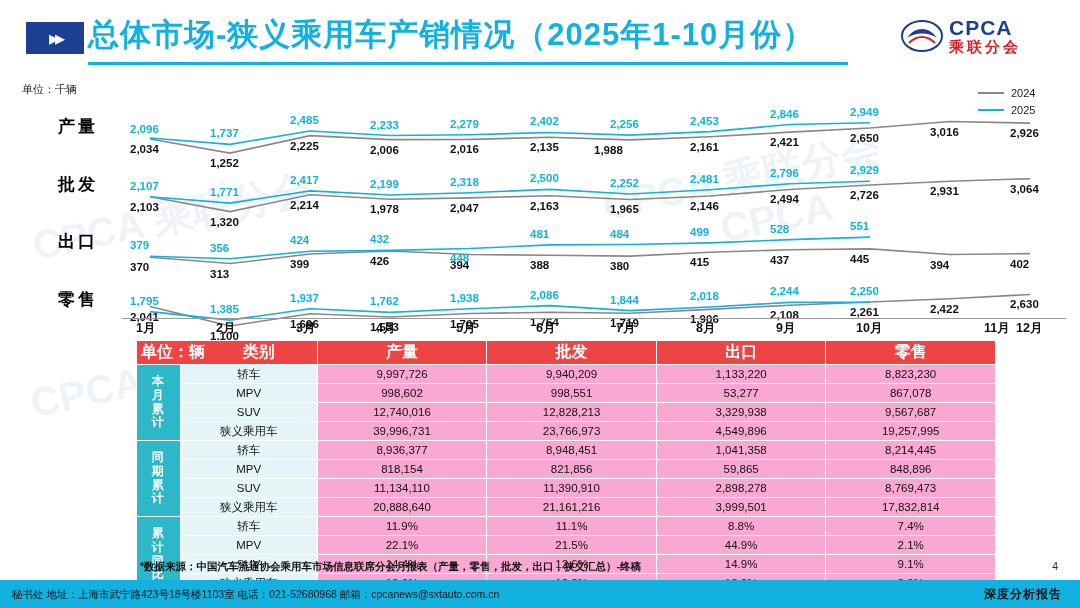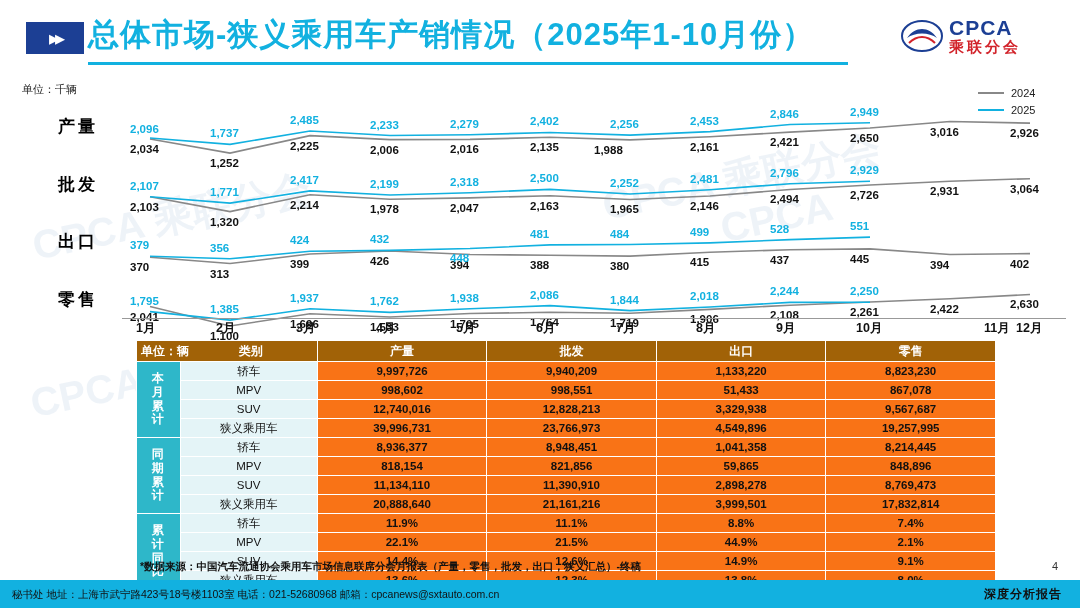--- a/index.html
+++ b/index.html
@@ -60,27 +60,27 @@
   
   .axis{position:absolute;left:0;top:318px;width:1080px;height:20px;}
   .axis-line{position:absolute;left:122px;top:0;width:944px;height:1px;background:#999;}
   .axis-tick{position:absolute;top:2px;font-size:12.5px;font-weight:bold;color:#111;}
   
   .tbl{
     position:absolute;left:136px;top:340px;width:860px;
     border-collapse:collapse;font-size:11.5px;
   }
   .tbl th,.tbl td{border:1px solid #ffffff;padding:1px 4px;text-align:center;height:16px;}
-  .tbl thead th{background:#a16207;color:#ffffff;font-weight:bold;font-size:12px;height:18px;}
+  .tbl thead th{background:#ef4444;color:#ffffff;font-weight:bold;font-size:16px;height:18px;}
   .tbl td.grp{
     background:#2eb7c9;color:#ffffff;font-weight:bold;width:34px;font-size:12px;
     letter-spacing:1px;line-height:1.15;
   }
   .tbl td.cat{background:#e4f4f7;color:#111;width:126px;}
-  .tbl td.val{background:#f97316;color:#111;font-weight:bold;width:158px;}
+  .tbl td.val{background:#f9a8d4;color:#111;font-weight:normal;width:158px;}
   
   .src-note{
     position:absolute;left:140px;top:560px;font-size:10.5px;font-weight:bold;color:#111;
   }
   .footer-bar{
     position:absolute;left:0;top:580px;width:1080px;height:28px;background:#12b1e0;
   }
   .footer-text{
     position:absolute;left:12px;top:588px;font-size:10.5px;color:#111;
   }
@@ -274,21 +274,21 @@
         <td class="cat">轿车</td>
         <td class="val">9,997,726</td>
         <td class="val">9,940,209</td>
         <td class="val">1,133,220</td>
         <td class="val">8,823,230</td>
       </tr>
       <tr>
         <td class="cat">MPV</td>
         <td class="val">998,602</td>
         <td class="val">998,551</td>
-        <td class="val">51,433</td>
+        <td class="val">53,277</td>
         <td class="val">867,078</td>
       </tr>
       <tr>
         <td class="cat">SUV</td>
         <td class="val">12,740,016</td>
         <td class="val">12,828,213</td>
         <td class="val">3,329,938</td>
         <td class="val">9,567,687</td>
       </tr>
       <tr>

